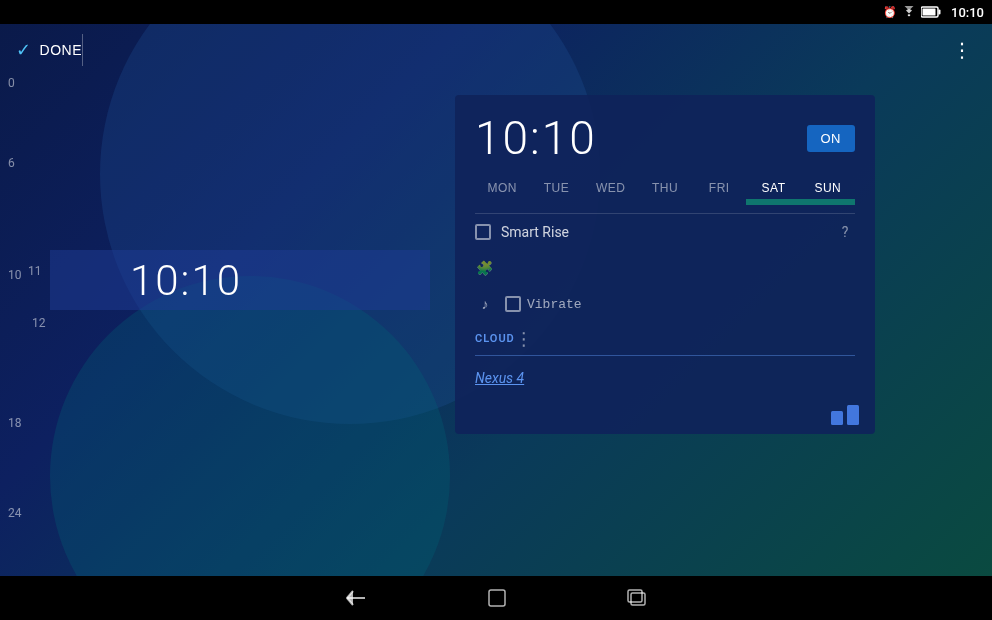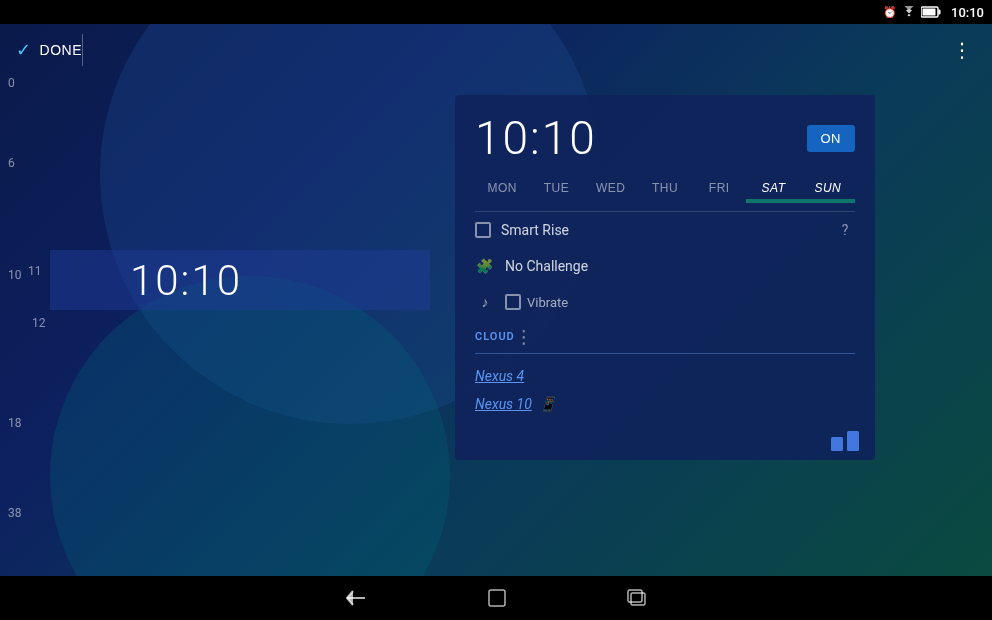--- a/index.html
+++ b/index.html
@@ -188,22 +188,21 @@
       font-size: 12px;
       font-weight: 500;
       padding: 4px 2px;
       cursor: pointer;
       border: none;
       background: none;
       letter-spacing: 0.5px;
     }
     .day-btn.active {
       color: white;
-      border-bottom: 4px solid #0f766e;
-      font-style: italic;
+      border-bottom: 6px solid #0f766e;
     }
 
     .divider-line {
       height: 1px;
       background: rgba(255,255,255,0.15);
       margin: 0 20px;
     }
 
     
     .label-field {
@@ -360,21 +359,21 @@
   <button class="more-btn">⋮</button>
 </div>
 
 <div id="time-ruler">
   <div class="time-tick" style="top: 0px;">0</div>
   <div class="time-tick" style="top: 80px;">6</div>
   <div class="time-tick" style="top: 160px; margin-top: 32px;">10</div>
   <div class="time-tick" style="top: 188px; margin-left: 20px;">11</div>
   <div class="time-tick" style="top: 240px; margin-left: 24px;">12</div>
   <div class="time-tick" style="top: 340px;">18</div>
-  <div class="time-tick" style="top: 430px;">38</div>
+  <div class="time-tick" style="top: 430px;">24</div>
 </div>
 
 <div id="current-time-block">
   <span class="big-time">10:10</span>
 </div>
 
 <div id="alarm-card">
 
   <div class="alarm-header">
     <span class="alarm-time-display">10:10</span>
@@ -395,43 +394,38 @@
 
 
   <div class="setting-row">
     <div class="checkbox-sq"></div>
     <span class="setting-label">Smart Rise</span>
     <span class="help-icon">?</span>
   </div>
 
   <div class="setting-row">
     <span class="icon puzzle-icon">🧩</span>
-    <span class="setting-label">No Challenge</span>
   </div>
 
   <div class="setting-row">
     <span class="icon music-icon">♪</span>
-    <div style="display:flex;align-items:center;gap:6px;">
+    <div style="display:flex;align-items:center;gap:6px;font-family:Liberation Mono, monospace;">
       <div class="checkbox-sq"></div>
       <span class="vibrate-label">Vibrate</span>
     </div>
   </div>
 
   <div class="cloud-section">
     <div class="cloud-header">
       <span class="cloud-label">CLOUD</span>
       <span class="cloud-more">⋮</span>
     </div>
     <div class="cloud-divider"></div>
     <div class="device-item">
       <span class="device-name">Nexus 4</span>
-    </div>
-    <div class="device-item">
-      <span class="device-name">Nexus 10</span>
-      <span class="device-icon">📱</span>
     </div>
   </div>
 
   <div style="position:relative; height:36px;">
     <span class="brand-icon" style="position:absolute;right:16px;bottom:4px;">
       <svg width="28" height="20" viewBox="0 0 28 20" fill="none">
         <rect x="0" y="6" width="12" height="14" rx="1.5" fill="rgba(80,140,255,0.8)"></rect>
         <rect x="16" y="0" width="12" height="20" rx="1.5" fill="rgba(80,140,255,0.8)"></rect>
       </svg>
     </span>

